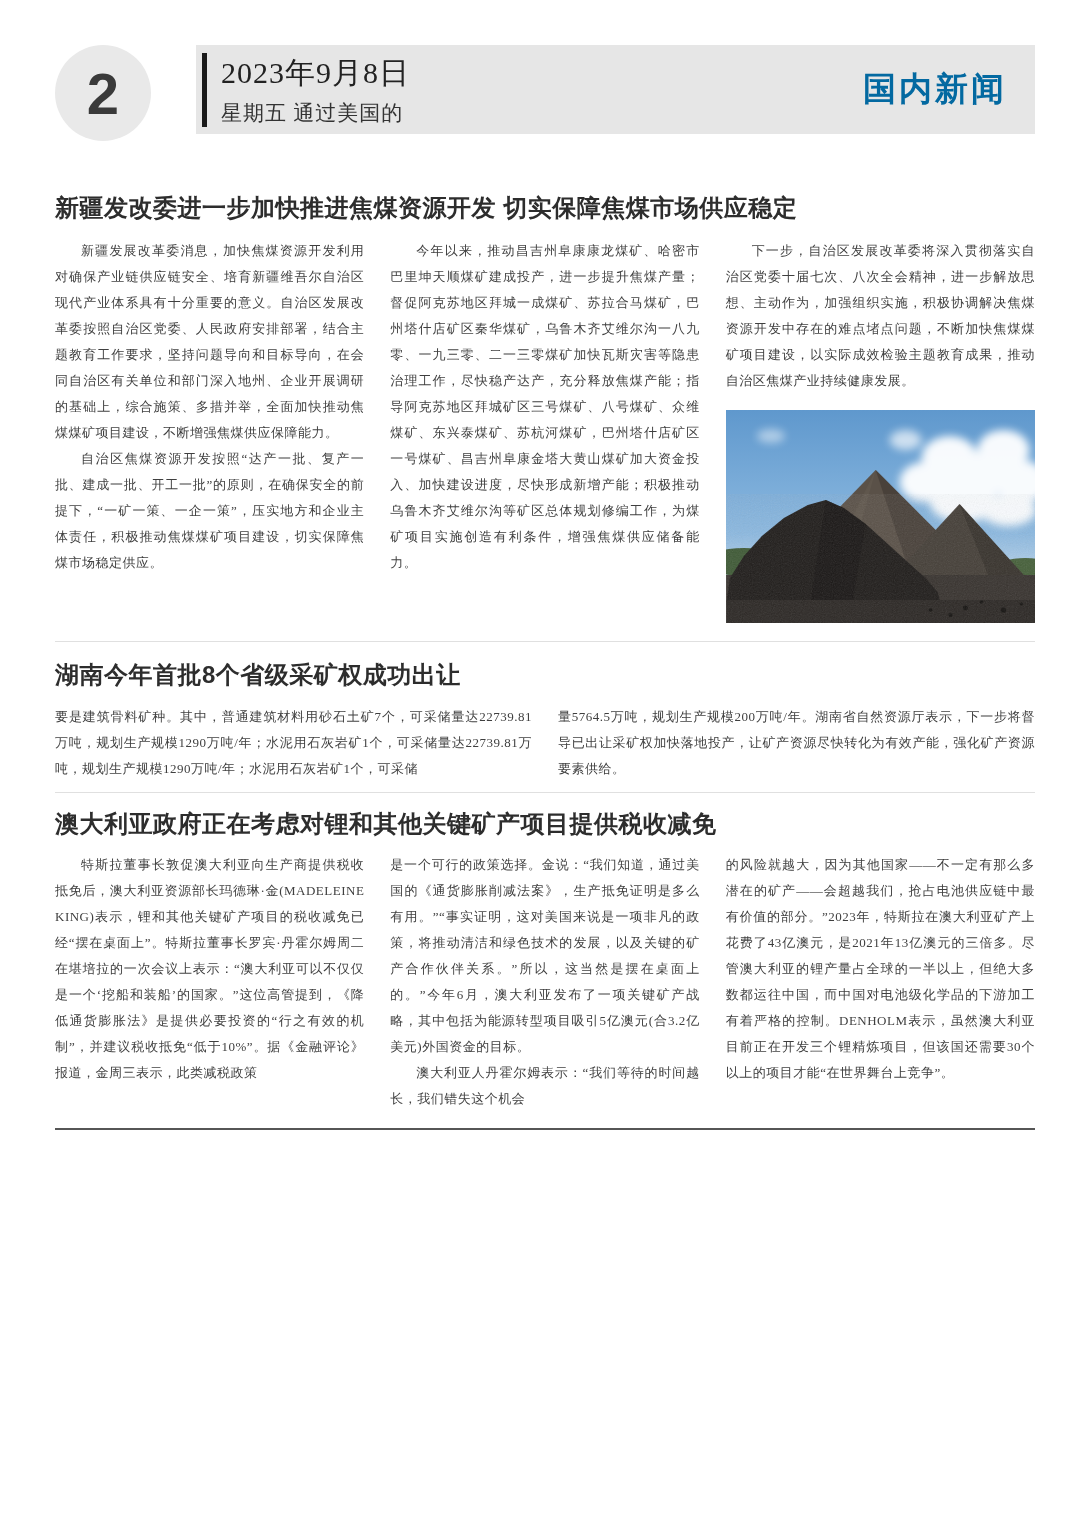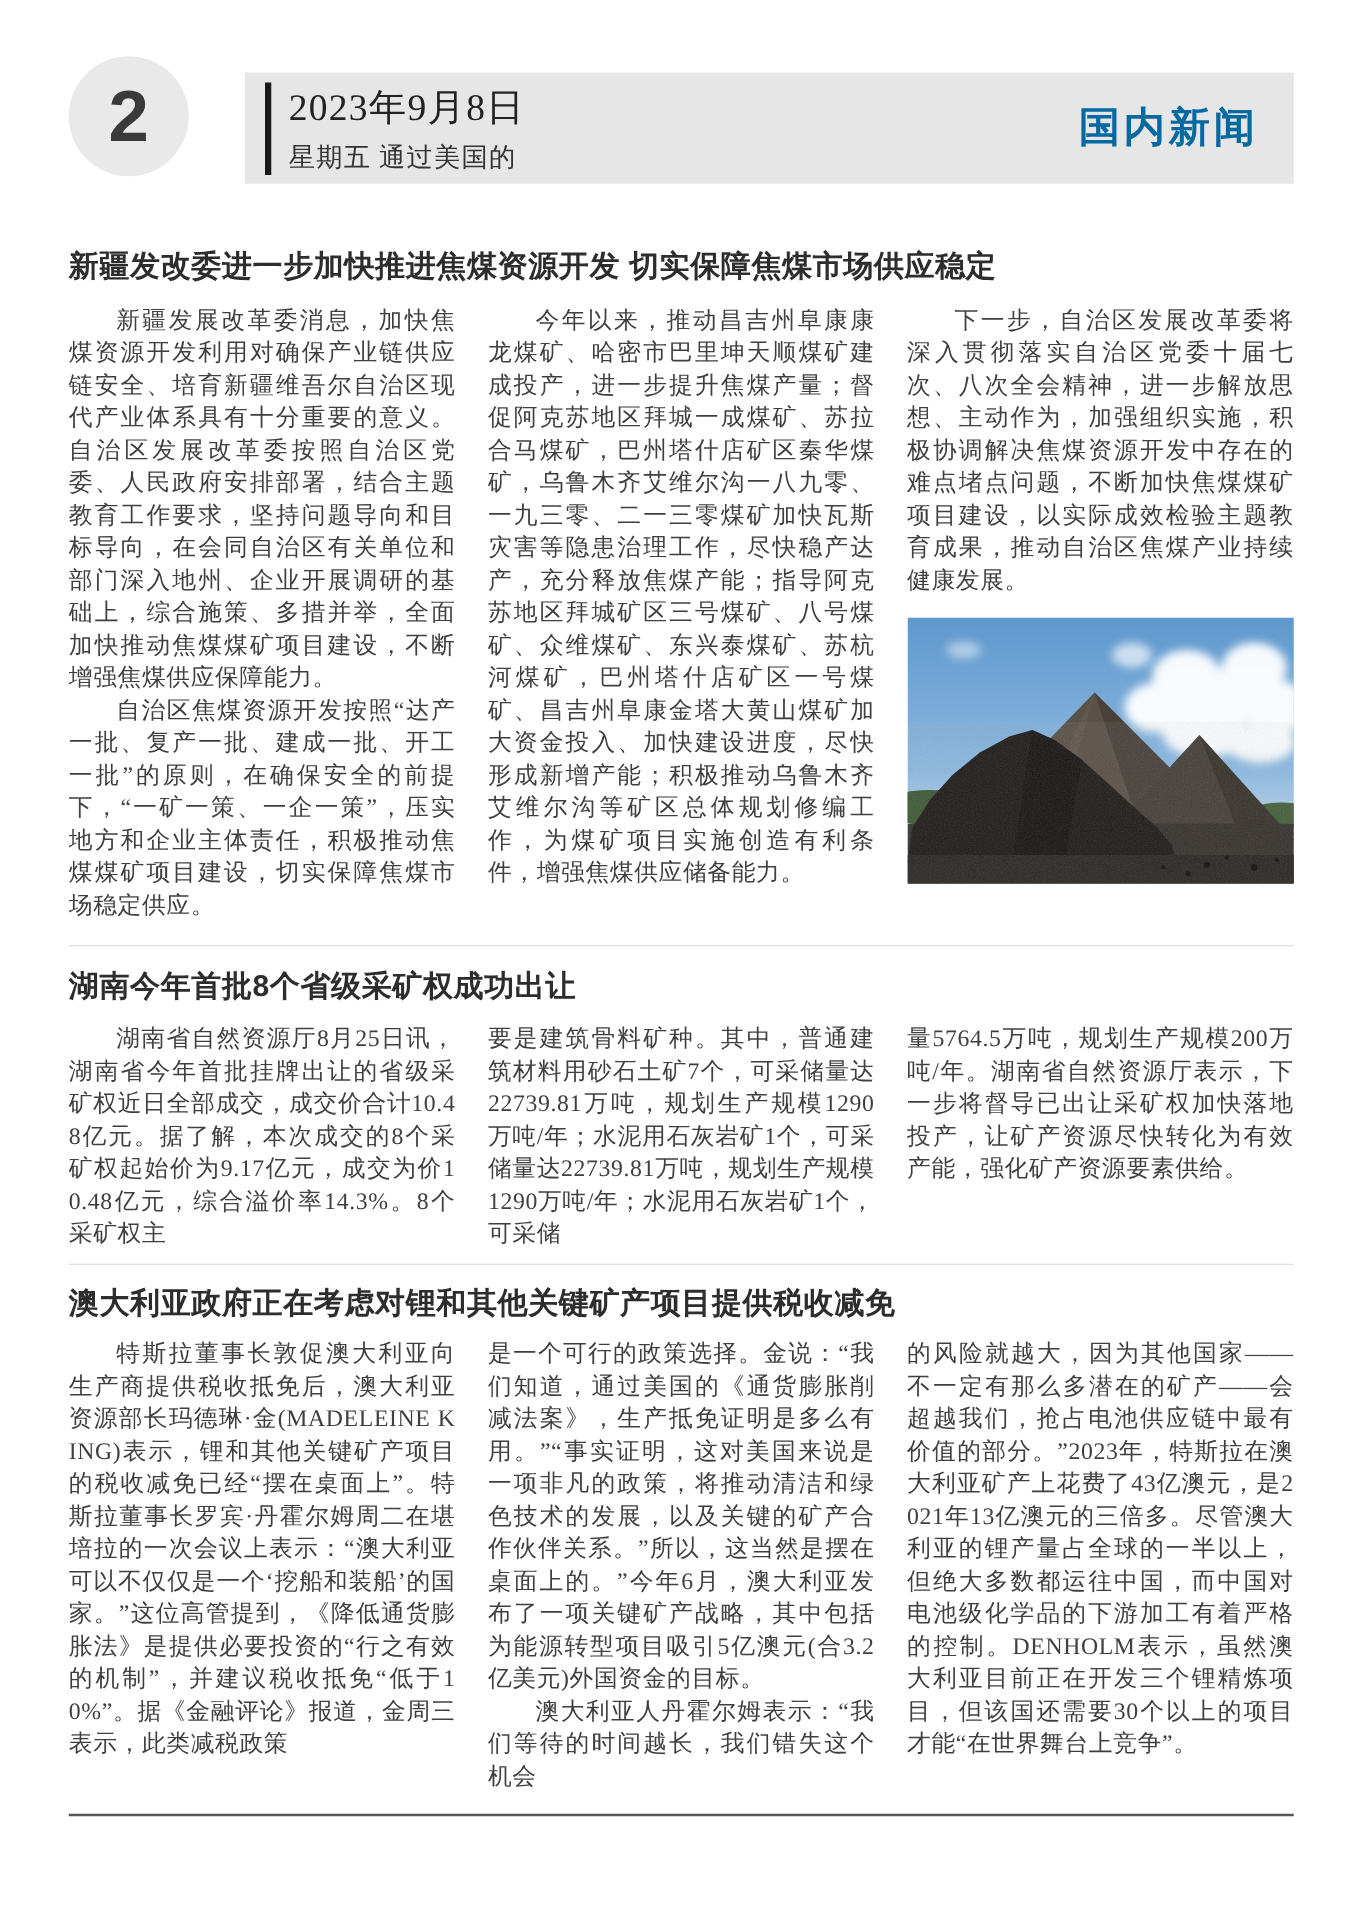--- a/index.html
+++ b/index.html
@@ -16,24 +16,24 @@
   
   .masthead { display:flex; align-items:flex-start; }
   .page-num-circle {
     width:96px; height:96px; border-radius:50%;
     background:#e9e9e9; flex:0 0 auto;
     display:flex; align-items:center; justify-content:center;
     font-family:"Liberation Sans","DejaVu Sans",sans-serif;
     font-weight:700; font-size:58px; color:#3a3a3a;
   }
   .masthead-bar {
-    flex:1; margin-left:45px; margin-top:13px;
+    flex:1; margin-left:45px; 
     background:#e6e6e6; height:89px;
     display:flex; align-items:center;
-    padding:0 28px 0 16px;
+    padding:0 28px 0 6px;
   }
   .date-block { display:flex; align-items:stretch; }
   .date-rule { width:5px; background:#1a1a1a; margin-right:14px; }
   .date-lines { display:flex; flex-direction:column; justify-content:center; }
   .date-main { font-size:30px; color:#222; letter-spacing:1px; }
   .date-sub  { font-size:21px; color:#333; margin-top:5px; letter-spacing:1px; }
   .section-name {
     margin-left:auto;
     font-family:"Liberation Sans","DejaVu Sans",sans-serif;
     font-weight:700; font-size:33px; color:#0369a1; letter-spacing:3px;
@@ -43,21 +43,21 @@
   .article-title {
     font-family:Liberation Sans, sans-serif;
     font-weight:700; color:#2d2d2d;
     font-size:24px; line-height:1.72; letter-spacing:0.5px;
     text-align:left;
   }
   .a1-title { margin-top:46px; width:100%; }
   .cols { display:flex; gap:26px; }
   .col { flex:1 1 0; min-width:0; }
   .col p {
-    font-size:19px; line-height:26px; color:#3f3f3f;
+    font-size:13px; line-height:26px; color:#3f3f3f;
     text-align:justify; text-justify:inter-ideograph;
     word-break:break-all; letter-spacing:0.5px;
   }
   .col p.indent { text-indent:2em; }
   .rule-light { border-top:1.5px solid #e0e0e0; }
   .rule-dark  { border-top:2.5px solid #565656; }
 
   .a1-cols { margin-top:10px; }
   .a2-title { margin-top:12px; }
   .a2-cols { margin-top:8px; }
@@ -164,23 +164,20 @@
       </div>
     </div>
   </div>
 
   <div class="rule-light r1"></div>
 
   <h1 class="article-title a2-title">湖南今年首批8个省级采矿权成功出让</h1>
 
   <div class="cols a2-cols">
     <div class="col">
-      <p class="indent">湖南省自然资源厅8月25日讯，湖南省今年首批挂牌出让的省级采矿权近日全部成交，成交价合计10.48亿元。据了解，本次成交的8个采矿权起始价为9.17亿元，成交为价10.48亿元，综合溢价率14.3%。8个采矿权主</p>
-    </div>
-    <div class="col">
       <p>要是建筑骨料矿种。其中，普通建筑材料用砂石土矿7个，可采储量达22739.81万吨，规划生产规模1290万吨/年；水泥用石灰岩矿1个，可采储量达22739.81万吨，规划生产规模1290万吨/年；水泥用石灰岩矿1个，可采储</p>
     </div>
     <div class="col">
       <p>量5764.5万吨，规划生产规模200万吨/年。湖南省自然资源厅表示，下一步将督导已出让采矿权加快落地投产，让矿产资源尽快转化为有效产能，强化矿产资源要素供给。</p>
     </div>
   </div>
 
   <div class="rule-light r2"></div>
 
   <h1 class="article-title a3-title">澳大利亚政府正在考虑对锂和其他关键矿产项目提供税收减免</h1>

